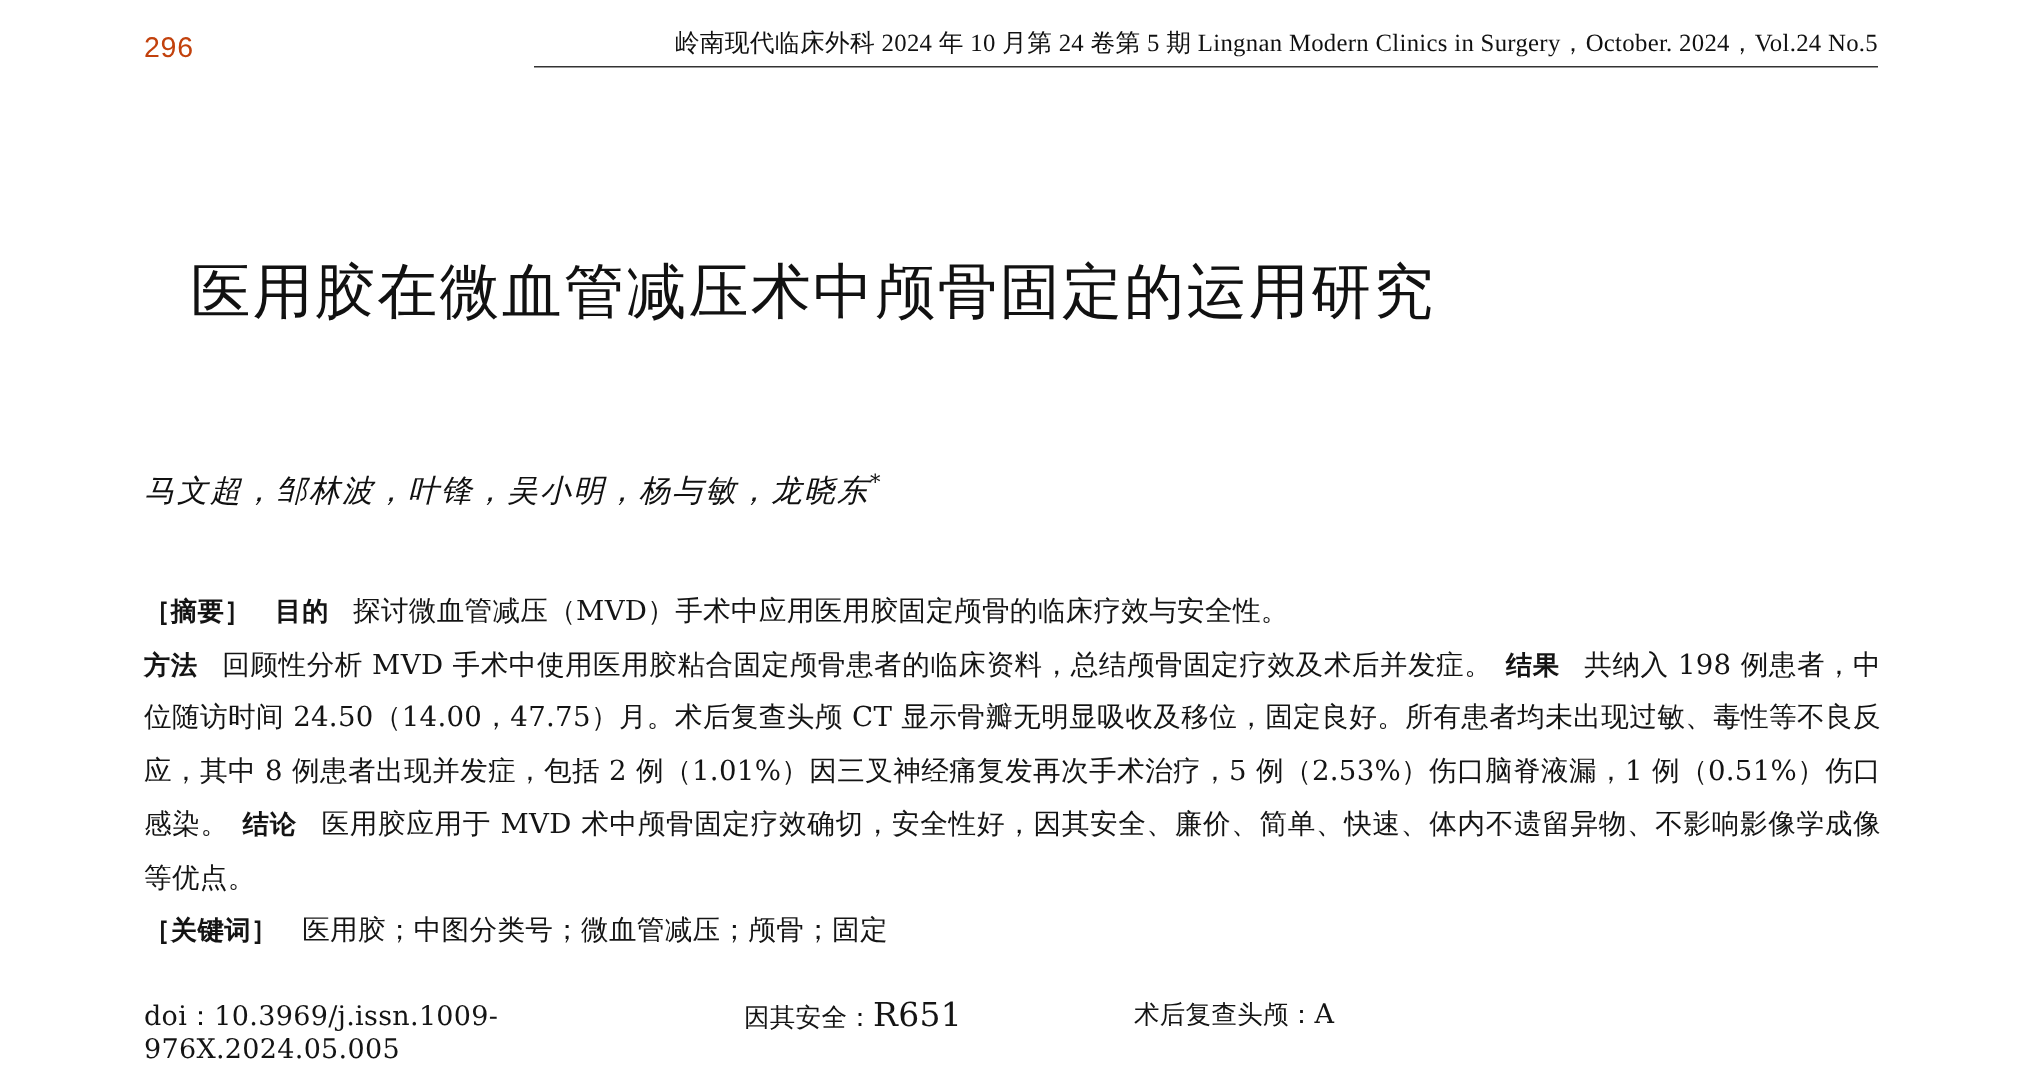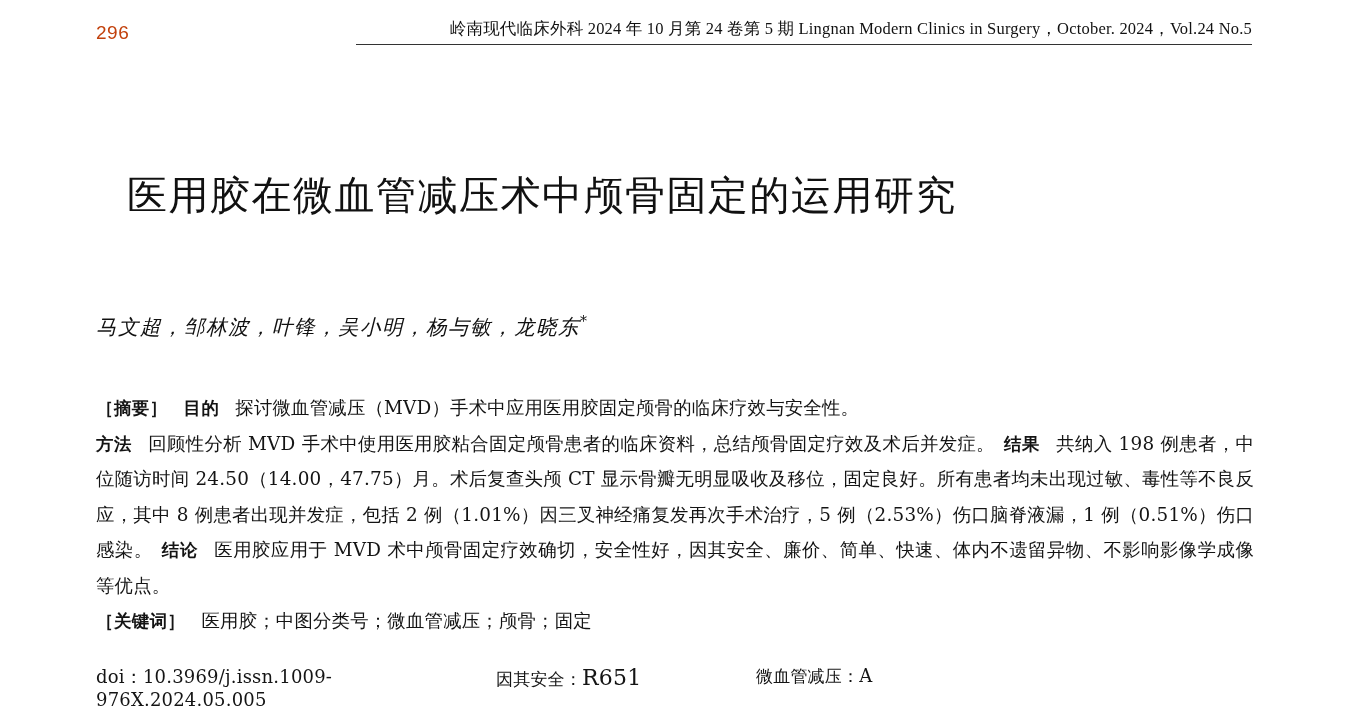--- a/index.html
+++ b/index.html
@@ -176,16 +176,16 @@
       <span class="lbl">方法</span><span class="gap"></span><span>回顾性分析 MVD 手术中使用医用胶粘合固定颅骨患者的临床资料，总结颅骨固定疗效及术后并发症。</span><span class="gap-sm"></span><span class="lbl">结果</span><span class="gap"></span><span>共纳入 198 例患者，中位随访时间 24.50（14.00，47.75）月。术后复查头颅 CT 显示骨瓣无明显吸收及移位，固定良好。所有患者均未出现过敏、毒性等不良反应，其中 8 例患者出现并发症，包括 2 例（1.01%）因三叉神经痛复发再次手术治疗，5 例（2.53%）伤口脑脊液漏，1 例（0.51%）伤口感染。</span><span class="gap-sm"></span><span class="lbl">结论</span><span class="gap"></span><span>医用胶应用于 MVD 术中颅骨固定疗效确切，安全性好，因其安全、廉价、简单、快速、体内不遗留异物、不影响影像学成像等优点。</span>
     </p>
     <p class="keywords">
       <span class="lbl">［关键词］</span><span class="gap"></span><span>医用胶；中图分类号；微血管减压；颅骨；固定</span>
     </p>
   </div>
 
   <div class="meta">
     <span class="doi">doi：10.3969/j.issn.1009-976X.2024.05.005</span>
     <span class="clc"><span>因其安全：</span><span class="val">R651</span></span>
-    <span class="dc"><span>微血管减压：</span><span class="val">A</span></span>
+    <span class="dc"><span>术后复查头颅：</span><span class="val">A</span></span>
   </div>
 
 </div>
 
 </body></html>

